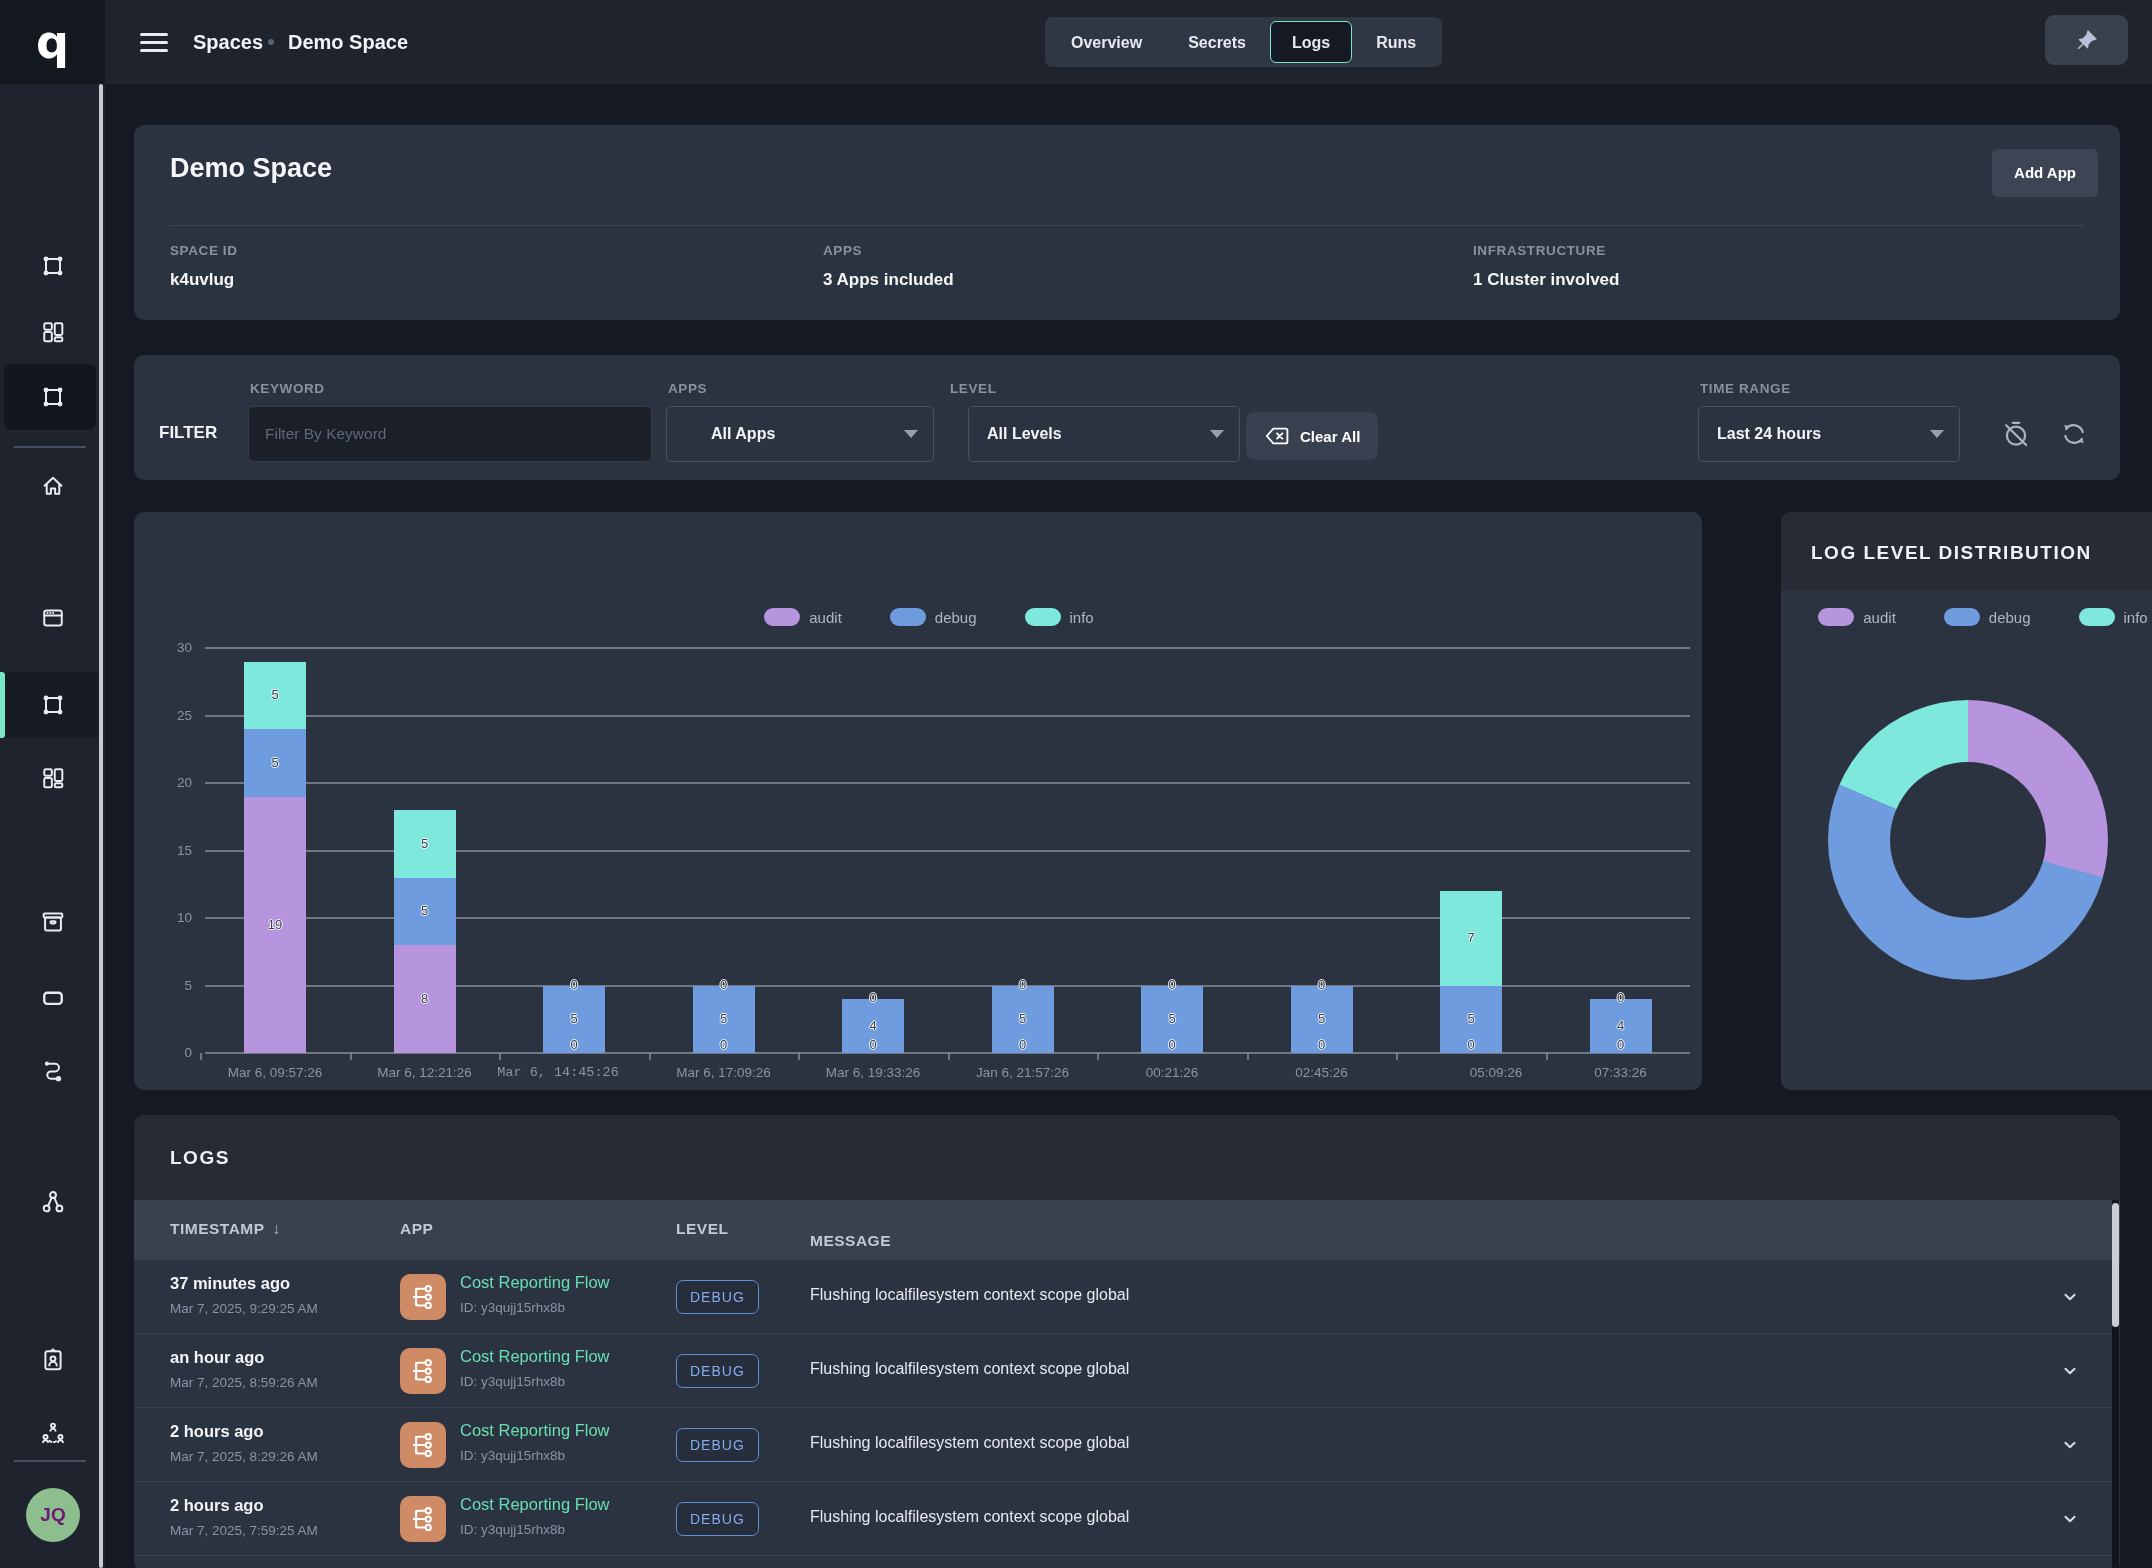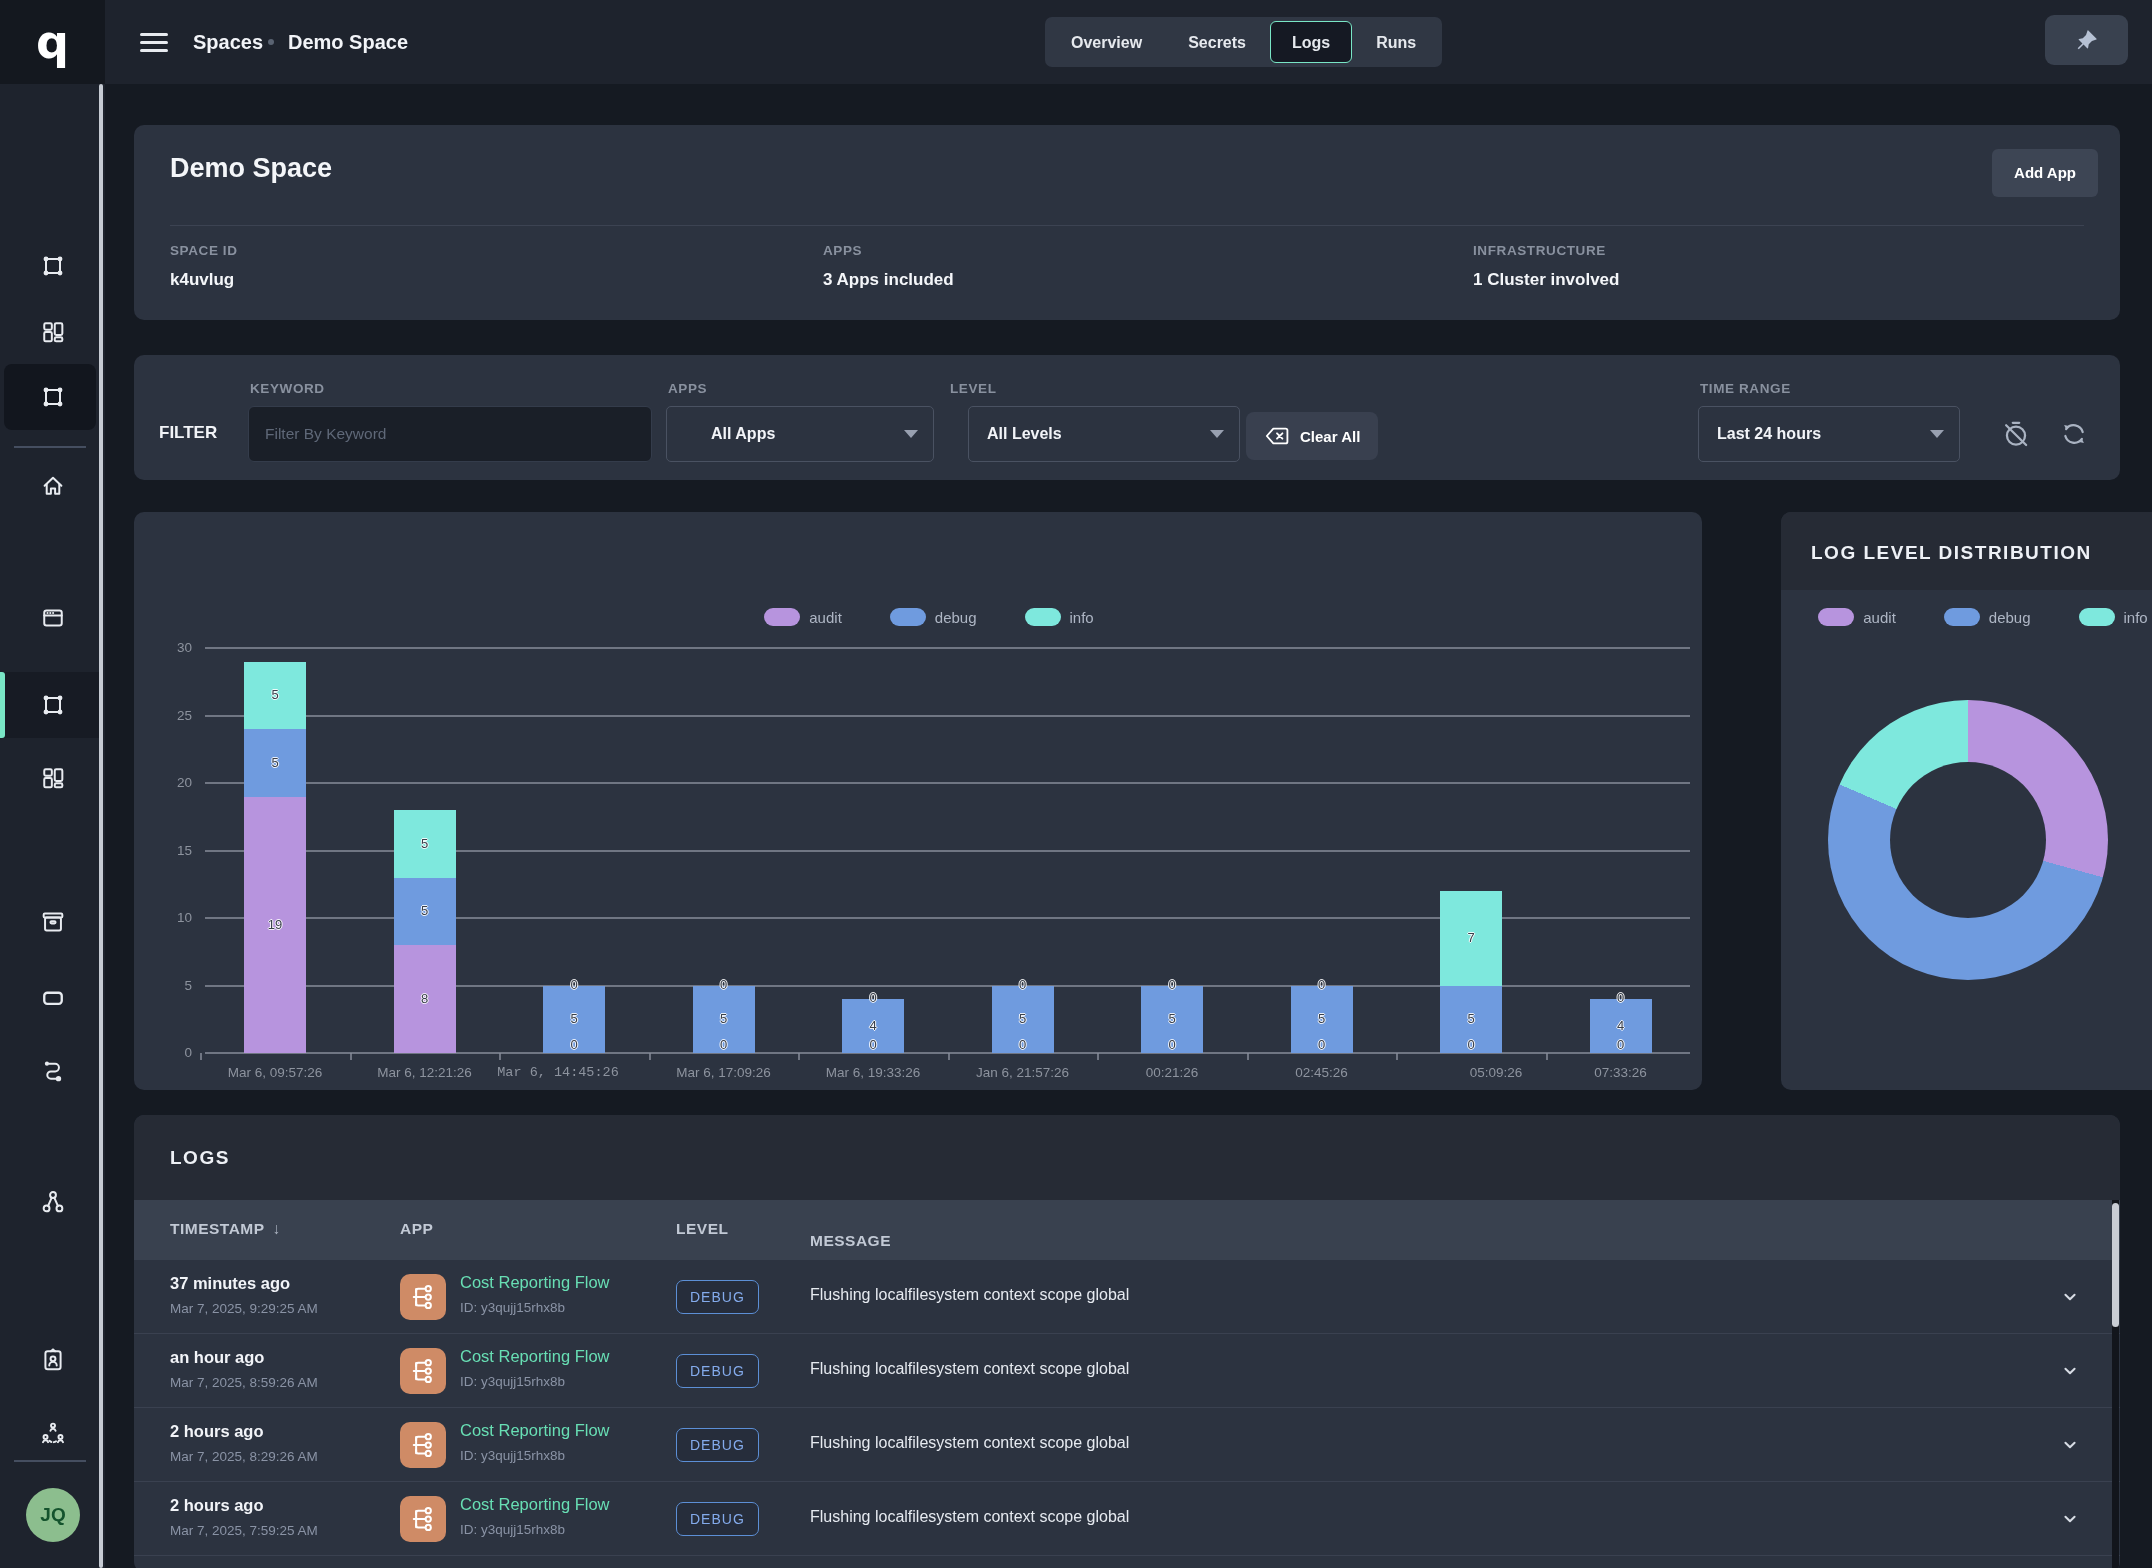--- a/index.html
+++ b/index.html
@@ -30,21 +30,21 @@
   
   .sidebar { position:absolute; left:0; top:84px; width:105px; height:1484px; background:#1e232d; }
   .side-scrollline { position:absolute; left:99px; top:0; width:4px; height:1484px; background:#c6cbd3; border-radius:2px; }
   .nav-btn { position:absolute; left:39px; width:28px; height:28px; color:#e8ebf0; cursor:pointer; }
   .nav-btn svg { width:28px; height:28px; display:block; }
   .nav-hl { position:absolute; left:4px; width:92px; height:66px; background:#12161e; border-radius:8px; }
   .nav-row { position:absolute; left:0; width:99px; height:66px; background:#171b24; }
   .accent-bar { position:absolute; left:0; top:0; width:5px; height:66px; background:#79e6c6; border-radius:0 3px 3px 0; }
   .side-divider { position:absolute; left:14px; width:72px; height:2px; background:#454e60; }
   .avatar { position:absolute; left:26px; top:1404px; width:54px; height:54px; border-radius:50%;
-            background:#8cbe8e; color:#14532d; font-size:19px; font-weight:700;
+            background:#8cbe8e; color:#701a75; font-size:19px; font-weight:700;
             display:flex; align-items:center; justify-content:center; cursor:pointer; }
 
   
   .card { position:absolute; background:#2c3340; border-radius:10px; }
   .card-strip { position:absolute; left:0; top:0; width:100%; background:#262b35; border-radius:10px 10px 0 0; }
   .strip-title { font-size:19px; font-weight:700; letter-spacing:1.5px; color:#eef1f6; }
 
   
   .header-card { left:134px; top:125px; width:1986px; height:195px; }
   .hc-title { position:absolute; left:36px; top:28px; font-size:27px; font-weight:700; color:#f4f6f9; }

